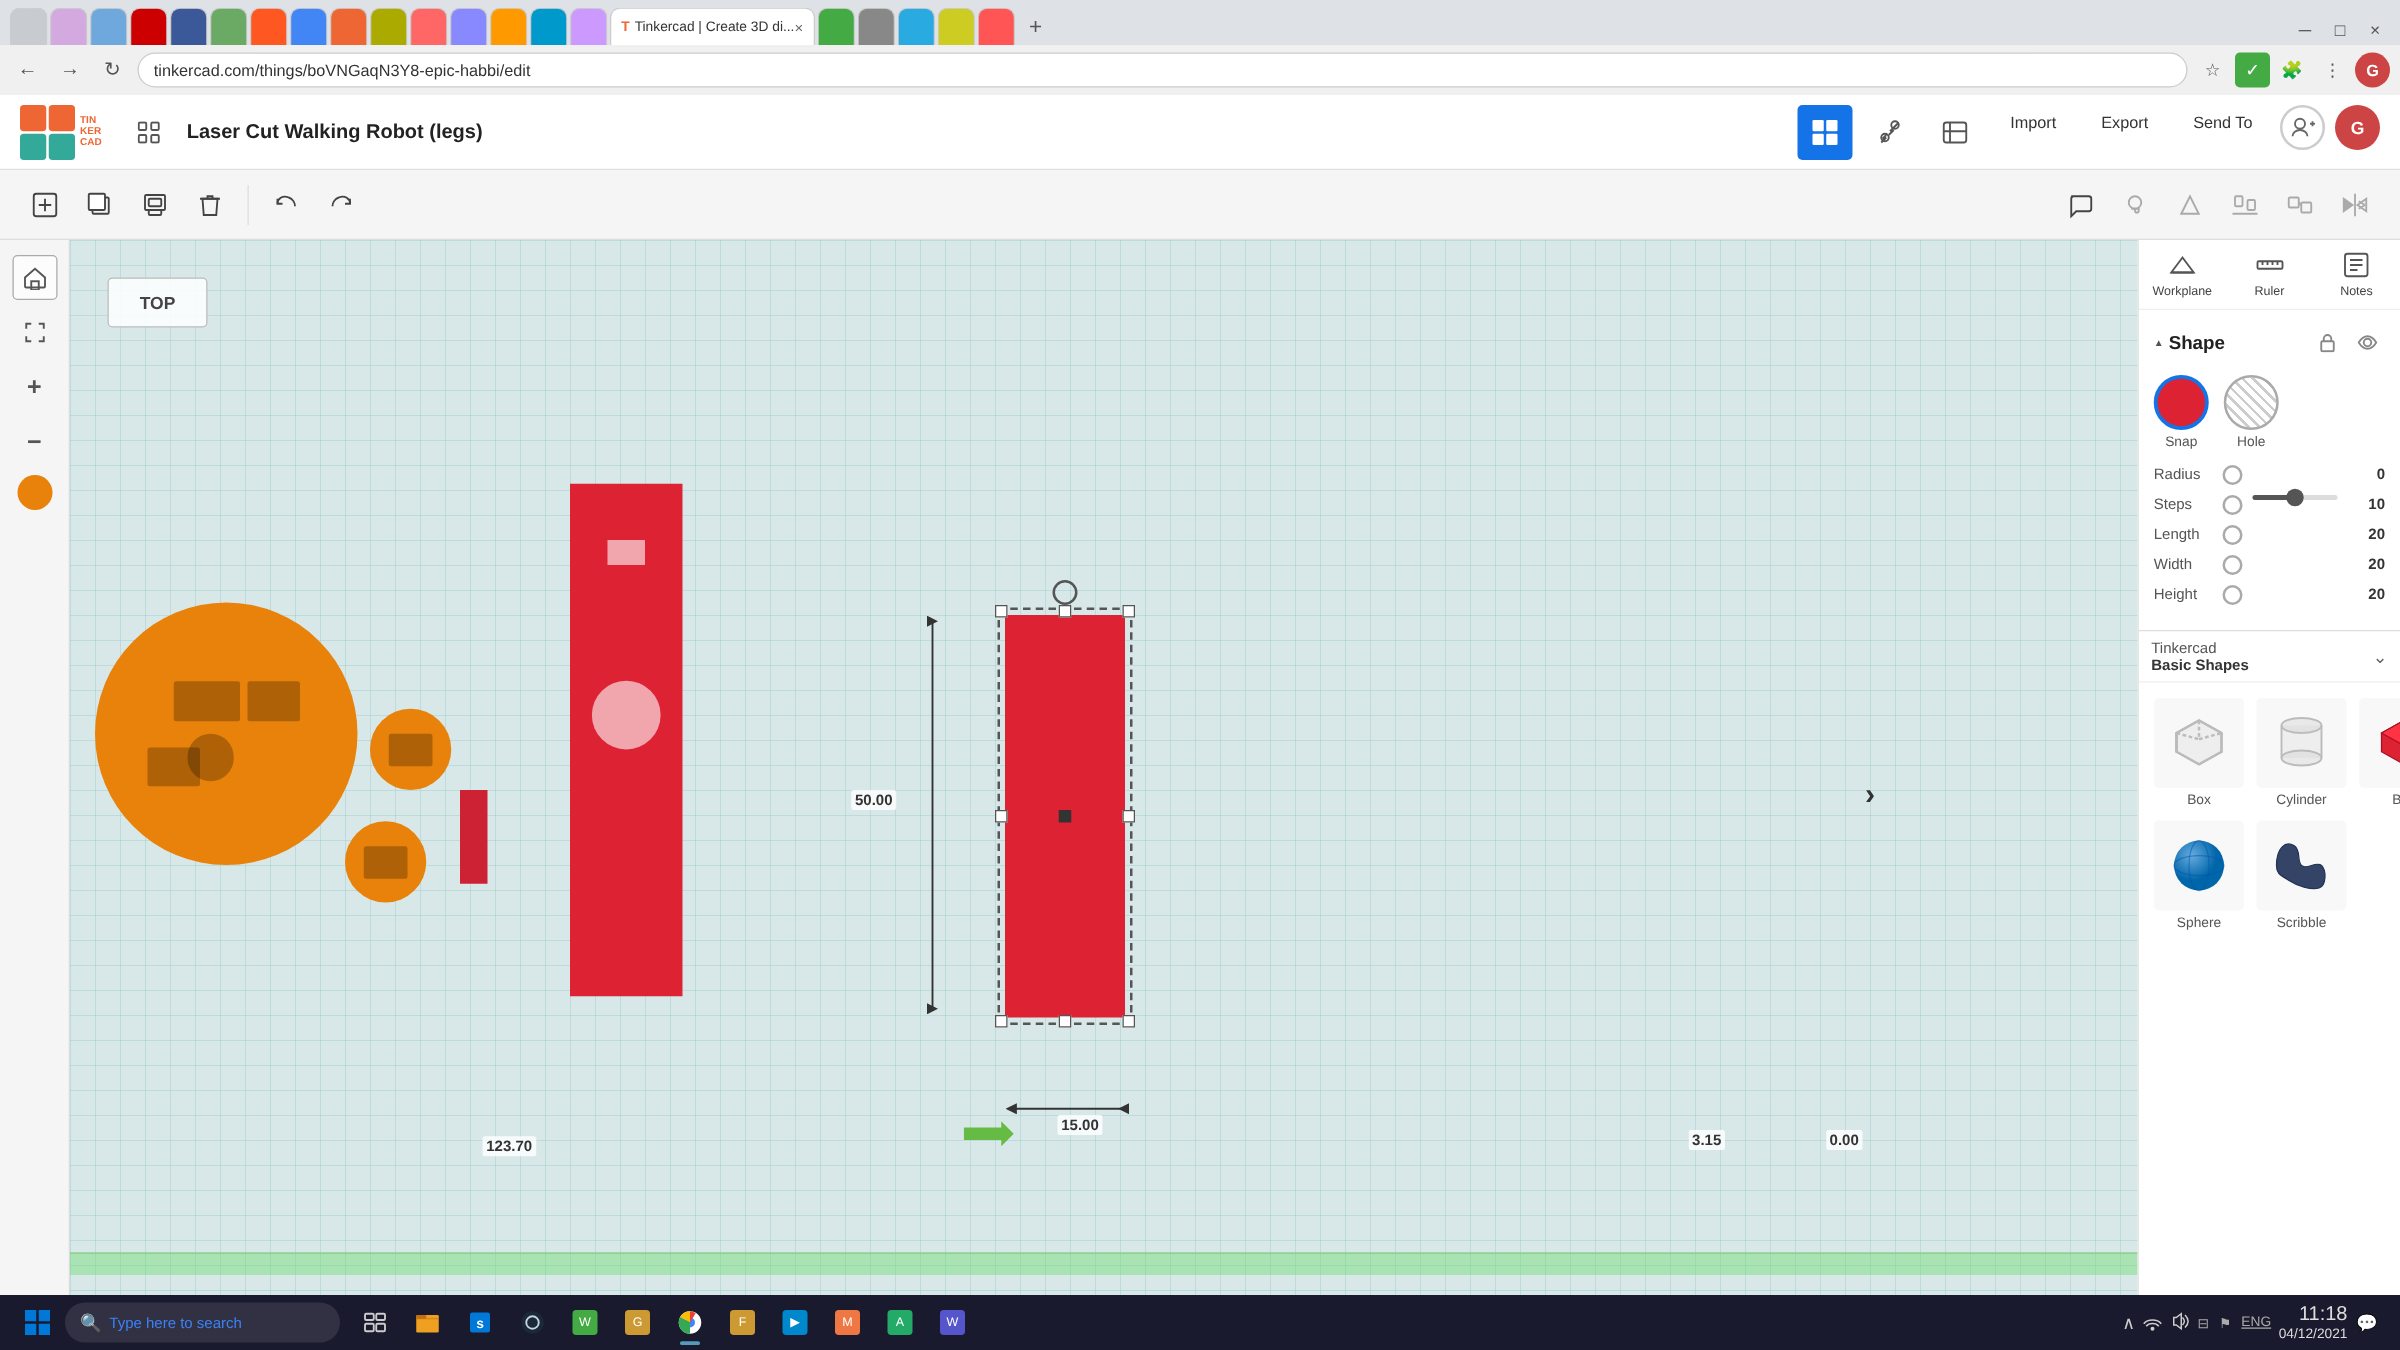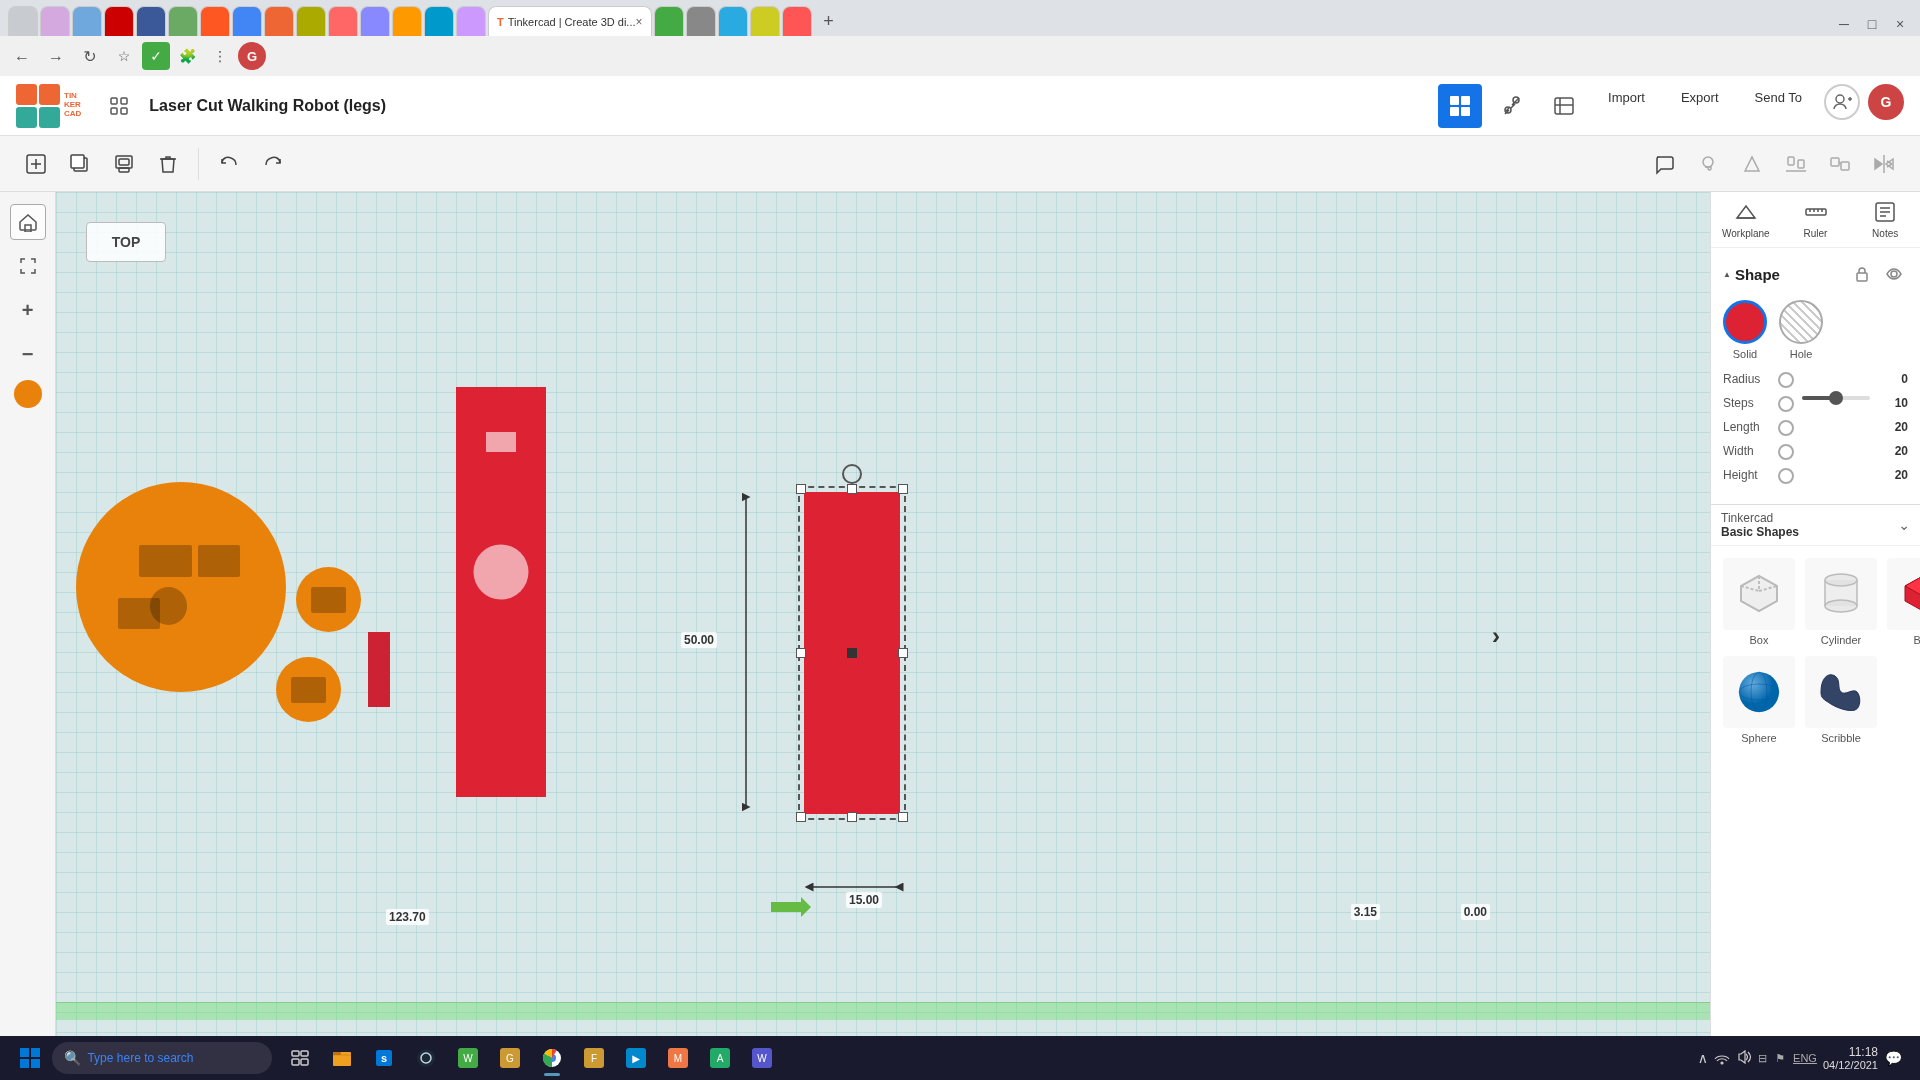--- a/index.html
+++ b/index.html
@@ -156,21 +156,21 @@
     .taskbar-search { height: 32px; min-width: 220px; background: rgba(255,255,255,0.1); border-radius: 16px; display: flex; align-items: center; padding: 0 12px; gap: 6px; cursor: pointer; }
     .taskbar-search-icon { color: #ccc; font-size: 14px; }
     .taskbar-search-text { font-size: 12px; color: #3b82f6; }
     .taskbar-apps { display: flex; align-items: center; gap: 2px; margin-left: 8px; }
     .taskbar-app { width: 40px; height: 40px; display: flex; align-items: center; justify-content: center; cursor: pointer; border-radius: 4px; position: relative; }
     .taskbar-app.active::after { content: ''; position: absolute; bottom: 2px; left: 50%; transform: translateX(-50%); width: 16px; height: 3px; background: #59b; border-radius: 2px; }
     .taskbar-spacer { flex: 1; }
     .taskbar-right { display: flex; align-items: center; gap: 6px; padding-right: 8px; }
     .taskbar-right-icon { font-size: 14px; color: #ccc; cursor: pointer; }
     .taskbar-clock { text-align: right; color: #ddd; font-size: 11px; cursor: pointer; }
-    .taskbar-clock-time { font-size: 12px; }
+    .taskbar-clock-time { font-size: 16px; }
     .taskbar-clock-date { font-size: 11px; }
     .taskbar-notif { width: 20px; height: 20px; display: flex; align-items: center; justify-content: center; cursor: pointer; color: #ccc; font-size: 14px; }
 
     
     .canvas-chevron { position: absolute; right: 210px; top: 50%; transform: translateY(-50%); font-size: 24px; color: #333; cursor: pointer; font-weight: bold; }
   </style>
 </head>
 <body>
 
 <div class="browser-chrome">
@@ -209,20 +209,23 @@
       <div style="width:24px;height:24px;display:flex;align-items:center;justify-content:center;cursor:pointer;font-size:14px;color:#555;">─</div>
       <div style="width:24px;height:24px;display:flex;align-items:center;justify-content:center;cursor:pointer;font-size:14px;color:#555;">□</div>
       <div style="width:24px;height:24px;display:flex;align-items:center;justify-content:center;cursor:pointer;font-size:14px;color:#555;">×</div>
     </div>
   </div>
 
   <div class="browser-addressbar">
     <div class="nav-btn">←</div>
     <div class="nav-btn">→</div>
     <div class="nav-btn">↻</div>
+    <div class="address-bar">
+      <span class="address-bar-url">tinkercad.com/things/boVNGaqN3Y8-epic-habbi/edit</span>
+    </div>
     <div class="browser-action-icons">
       <div class="action-icon">☆</div>
       <div class="action-icon" style="background:#4a4;border-radius:4px;color:white;">✓</div>
       <div class="action-icon">🧩</div>
       <div class="action-icon">⋮</div>
       <div class="profile-avatar">G</div>
     </div>
   </div>
 </div>
 
@@ -553,21 +556,21 @@
                 <circle cx="8" cy="8" r="3"></circle>
                 <path d="M1 8s3-5 7-5 7 5 7 5-3 5-7 5-7-5-7-5z"></path>
               </svg>
             </div>
           </div>
         </div>
 
         <div class="shape-types">
           <div class="shape-type">
             <div class="solid-icon selected"></div>
-            <span class="shape-type-label">Solid</span>
+            <span class="shape-type-label">Snap</span>
           </div>
           <div class="shape-type">
             <div class="hole-icon"></div>
             <span class="shape-type-label">Hole</span>
           </div>
         </div>
 
         <div class="prop-row">
           <span class="prop-label">Radius</span>
           <div class="prop-circle-btn"></div>

